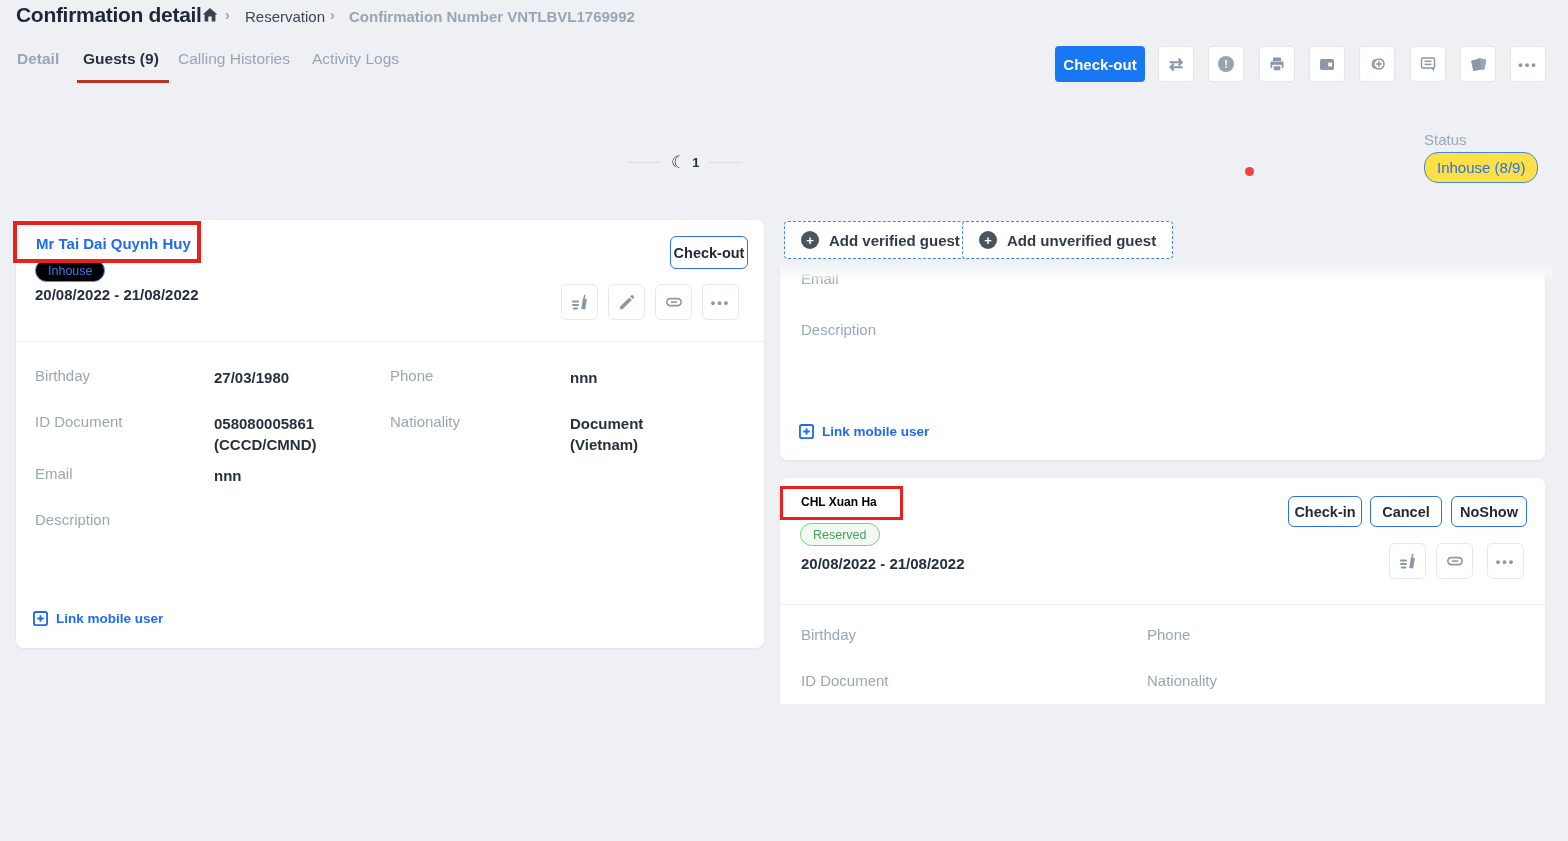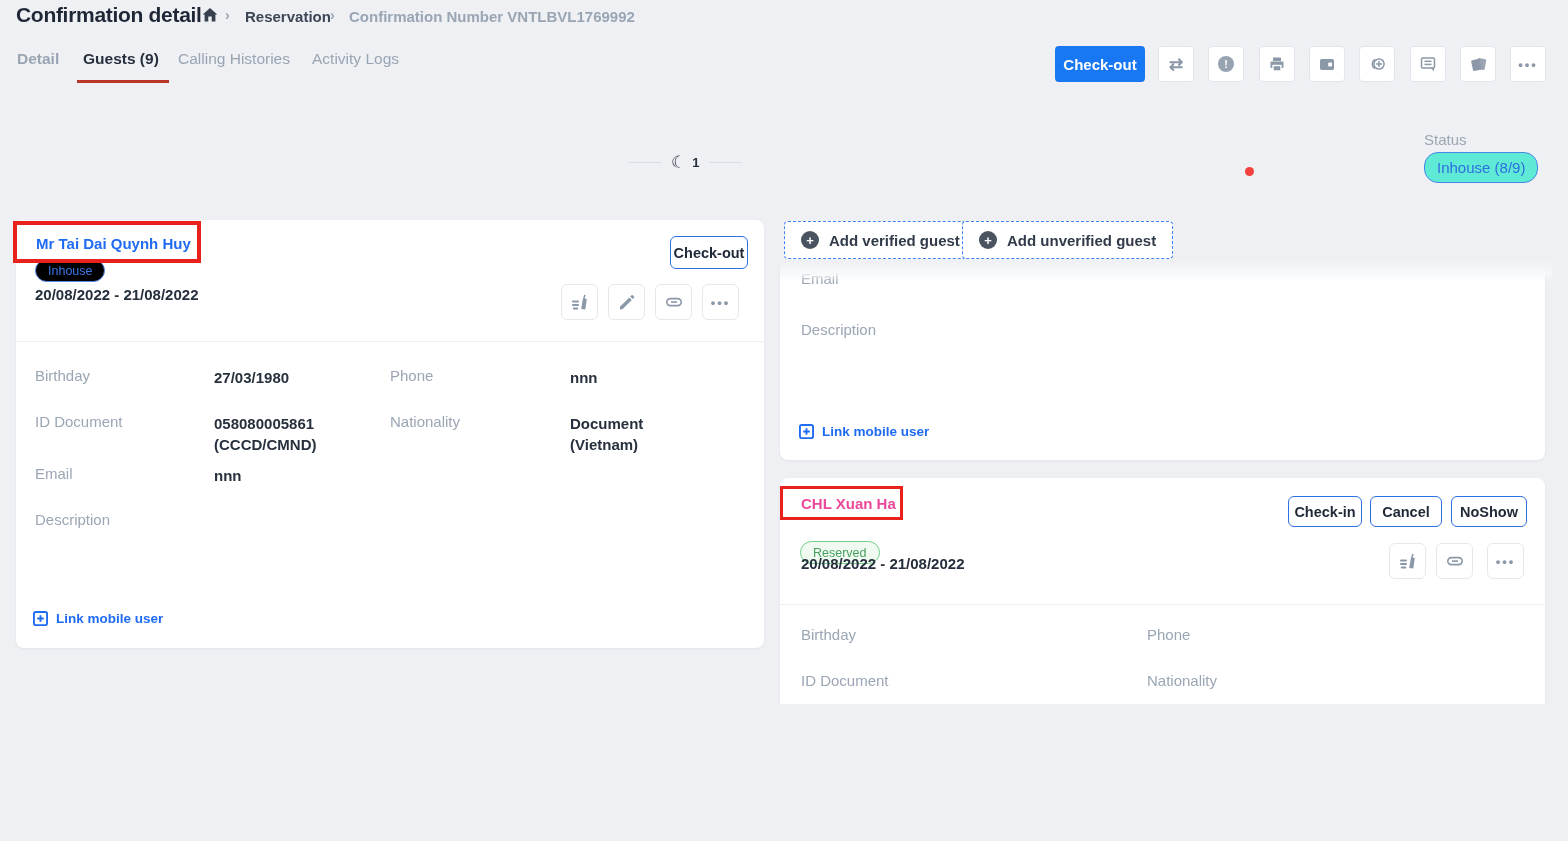--- a/index.html
+++ b/index.html
@@ -5,21 +5,21 @@
   * { box-sizing: border-box; margin: 0; padding: 0; }
   html,body { width:1568px; height:841px; }
   body { font-family: "Liberation Sans", sans-serif; background:#eef0f4; }
   .page { position:relative; width:1568px; height:704px; overflow:hidden; background:#eef0f4; }
 
   
   .page-title { position:absolute; left:16px; top:3px; font-size:21px; font-weight:700; color:#1f2736; letter-spacing:-0.3px; }
   .crumb-sep { color:#9aa5b3; font-size:14px; font-weight:700; }
   .crumb-sep1 { position:absolute; left:225px; top:7px; }
   .crumb-sep2 { position:absolute; left:330px; top:7px; }
-  .crumb-reservation { position:absolute; left:245px; top:8px; font-size:15px; font-weight:700; color:#3d4654; }
+  .crumb-reservation { position:absolute; left:245px; top:8px; font-size:15px; font-weight:400; color:#3d4654; }
   .crumb-current { position:absolute; left:349px; top:8px; font-size:15px; font-weight:700; color:#9aa5b3; }
 
   
   .tab { position:absolute; top:50px; font-size:15.5px; color:#9aa5b3; cursor:pointer; }
   .tab-detail { left:17px;font-weight:bold; }
   .tab-guests { left:83px; color:#28303e; font-weight:700; }
   .tab-calling { left:178px; }
   .tab-activity { left:312px; }
   .tab-underline { position:absolute; left:77px; top:80px; width:92px; height:3px; background:#bb3526; }
 
@@ -38,26 +38,26 @@
   .summary-card { left:16px; top:116px; width:1536px; height:87px; }
   .field-label { position:absolute; font-size:15px; color:#9ba6b4; }
   .field-value { position:absolute; font-size:15px; font-weight:700; color:#27303d; line-height:21px; }
 
   .nights { position:absolute; left:628px; top:152px; display:flex; align-items:center; }
   .nights .dash { width:33px; height:1px; background:#d9dee4; }
   .moon { font-size:17px; color:#3c4454; margin:0 6px 0 10px; }
   .nights-num { font-size:13px; font-weight:700; color:#27303d; margin-right:10px; }
   .room-dot { position:absolute; left:1245px; top:167px; width:9px; height:9px; border-radius:50%; background:#f5413d; }
   .status-badge { position:absolute; left:1424px; top:152px; height:31px; padding:0 12px; display:flex; align-items:center;
-    border:1px solid #4a86e8; border-radius:14px; background:#5eead4; color:#2f6fe0; font-size:15px; }
+    border:1px solid #4a86e8; border-radius:14px; background:#fde047; color:#2f6fe0; font-size:15px; }
 
   
   .guest1-card { left:16px; top:220px; width:748px; height:428px; }
   .guest-name-blue { position:absolute; font-size:15px; font-weight:700; color:#1f6bf2; cursor:pointer; }
-  .guest-name-dark { position:absolute; font-size:15px; font-weight:700; color:#ec4899; }
+  .guest-name-dark { position:absolute; font-size:12px; font-weight:700; color:#000000; }
   .pill { position:absolute; height:23px; padding:0 12px; display:flex; align-items:center; border-radius:12px; font-size:12.5px; }
   .pill-inhouse { border:1px solid #5b8def; color:#3b77e8; background:#000000; }
   .pill-reserved { border:1px solid #74cd8c; color:#47a05f; background:#f0faf1; }
   .date-range { position:absolute; font-size:15px; font-weight:700; color:#262f3d; }
   .btn-outline { position:absolute; background:#fff; border:1px solid #2f6fe0; border-radius:6px; color:#1f2837;
     font-size:14.5px; font-weight:700; cursor:pointer; display:flex; align-items:center; justify-content:center; font-family:inherit; }
   .mini-btn { position:absolute; width:37px; height:36px; background:#fff; border:1px solid #e5e9ee; border-radius:6px;
     display:flex; align-items:center; justify-content:center; cursor:pointer; }
   .divider { position:absolute; left:0; right:0; height:1px; background:#edf0f3; }
   .link-mobile { position:absolute; display:flex; align-items:center; gap:8px; color:#1f6bf2; font-size:13.5px; font-weight:700; cursor:pointer; }
@@ -244,21 +244,21 @@
     <span class="circle-plus">+</span>
     <span>Add verified guest</span>
   </button>
   <button class="add-btn" style="left:962px;">
     <span class="circle-plus">+</span>
     <span>Add unverified guest</span>
   </button>
 
   <div class="card guest2-card">
     <span class="guest-name-dark" style="left:21px; top:17px;">CHL Xuan Ha</span>
-    <span class="pill pill-reserved" style="left:20px; top:63px;text-align:right;">Reserved</span>
+    <span class="pill pill-reserved" style="left:20px; top:45px;text-align:right;">Reserved</span>
     <span class="date-range" style="left:21px; top:77px;">20/08/2022 - 21/08/2022</span>
 
     <button class="btn-outline" style="left:508px; top:18px; width:74px; height:31px;">Check-in</button>
     <button class="btn-outline" style="left:590px; top:18px; width:72px; height:31px;text-align:right;">Cancel</button>
     <button class="btn-outline" style="left:671px; top:18px; width:76px; height:31px;">NoShow</button>
 
     <div class="mini-btn" style="left:609px; top:65px;">
       <svg width="18" height="18" viewBox="0 0 18 18">
           <g fill="#8b98a8">
             <rect x="1" y="7.5" width="7" height="2" rx="1"></rect>

